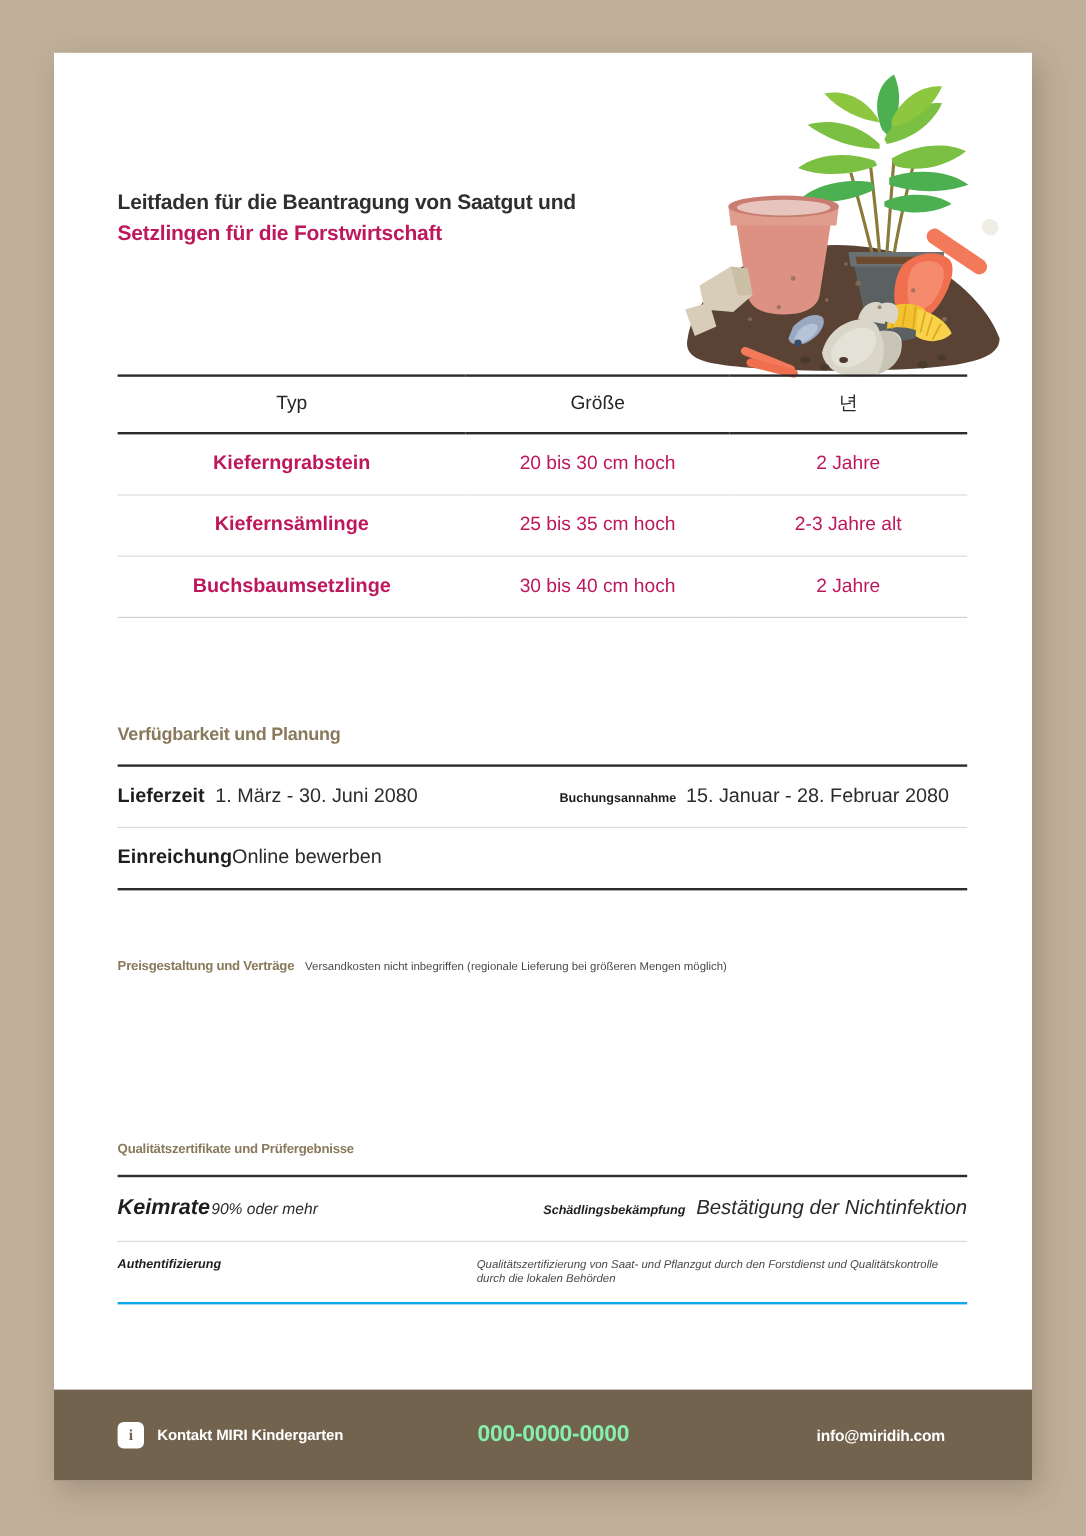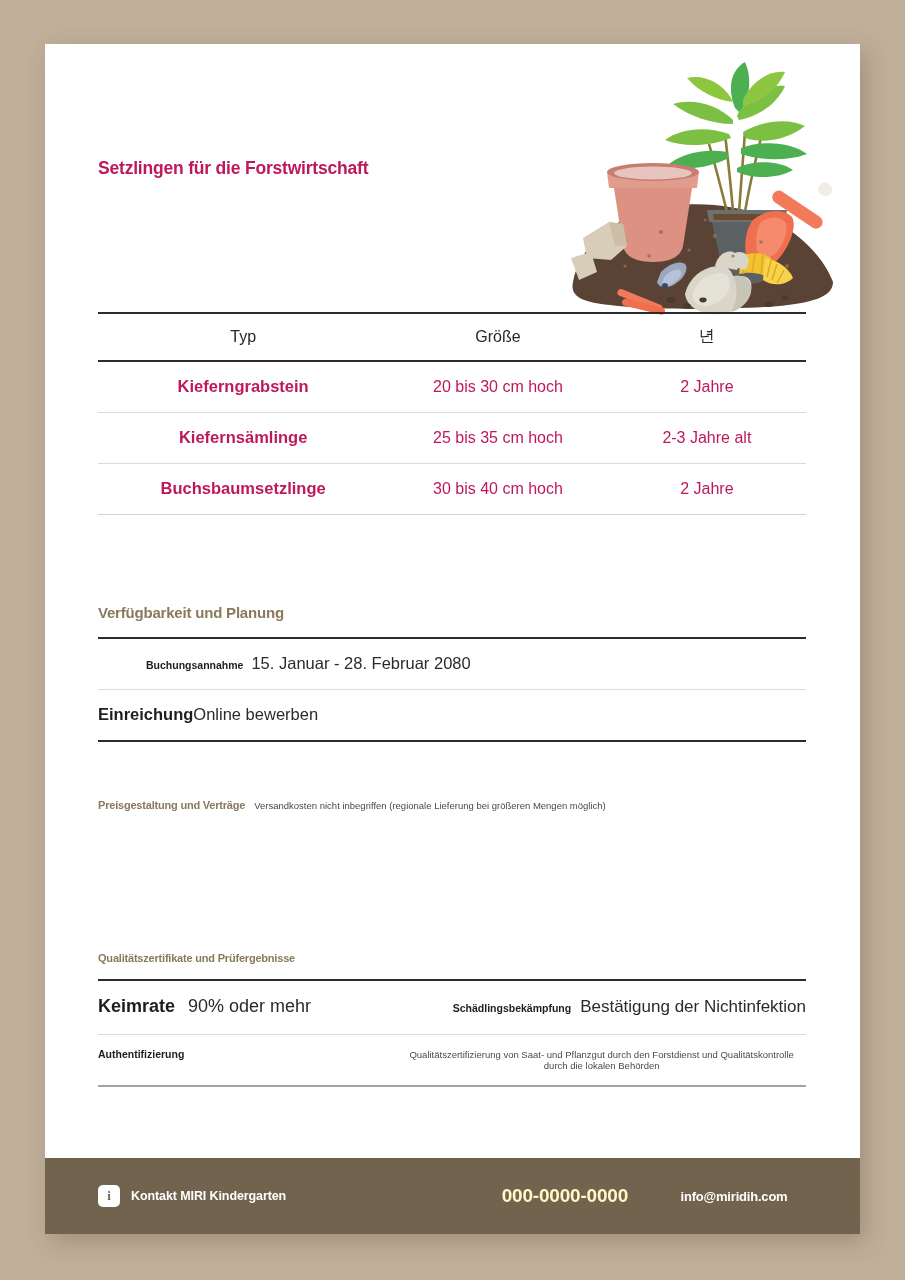--- a/index.html
+++ b/index.html
@@ -75,72 +75,72 @@
   
   .sec2 { position:absolute; left:53px; top:560px; width:708px; }
   .sec2 .sec-h { margin-bottom:16px; }
   .sec2 .dl { border-top:2px solid #2b2b2b; border-bottom:2px solid #2b2b2b; }
   .sec2 .drow { padding:15px 0 16px; }
   .sec2 .lbl { font-size:16.5px; }
   .sec2 .val { font-size:16.5px; }
   .sec2 .lbl2 { font-size:10.5px; font-weight:bold; color:#1e1e1e; white-space:nowrap; }
   .sec2 .pair-a { display:flex; align-items:baseline; width:52%; }
   .sec2 .pair-a .val { margin-left:9px; }
-  .sec2 .pair-b { display:flex; align-items:baseline; flex:1;margin-left:48px; }
+  .sec2 .pair-b { display:flex; align-items:baseline; flex:1; }
   .sec2 .pair-b .val { margin-left:8px; }
 
   
   .sec3 { position:absolute; left:53px; top:755px; width:708px; }
   .sec3 .head { display:flex; align-items:baseline; margin-bottom:14px; }
   .sec3 .head .note { font-size:9.5px; color:#4a4a4a; margin-left:9px; }
   .sec3 .dl { border-top:2px solid #2b2b2b; border-bottom:2px solid #2b2b2b; }
   .sec3 .drow { padding:13px 0 14px; }
   .sec3 .pair-a { display:flex; align-items:baseline; width:52%; }
   .sec3 .pair-a .lbl { font-size:12.5px; }
   .sec3 .pair-a .val { font-size:13.5px; margin-left:10px; }
   .sec3 .pair-b { display:flex; align-items:baseline; flex:1; }
   .sec3 .pair-b .lbl { font-size:18px; }
   .sec3 .pair-b .val { font-size:9.5px; color:#4a4a4a; }
 
   
   .sec4 { position:absolute; left:53px; top:908px; width:708px; }
   .sec4 .sec-h { margin-bottom:15px; }
-  .sec4 .dl { border-top:2px solid #2b2b2b; border-bottom:2px solid #a3a3a3; }
+  .sec4 .dl { border-top:2px solid #2b2b2b; border-bottom:2px solid #0ea5e9;font-style:italic; }
   .sec4 .r1 { padding:15px 0 17px; }
   .sec4 .r2 { padding:13px 0 14px; }
   .sec4 .pair-a { display:flex; align-items:baseline; width:52%; }
   .sec4 .pair-a .lbl { font-size:18px; }
-  .sec4 .pair-a .val { font-size:18px; margin-left:13px; }
+  .sec4 .pair-a .val { font-size:13px; margin-left:1px; }
   .sec4 .pair-b { display:flex; align-items:baseline; flex:1; white-space:nowrap; }
   .sec4 .pair-b .lbl { font-size:10.5px;margin-left:44px; }
   .sec4 .pair-b .val { font-size:17px; margin-left:9px; }
   .sec4 .r2 .lbl { font-size:10.5px; width:52%; }
-  .sec4 .r2 .val { font-size:9.5px; color:#4a4a4a;text-align:center; }
+  .sec4 .r2 .val { font-size:9.5px; color:#4a4a4a; }
 
   
   .footer {
     position:absolute; left:0; bottom:0;
     width:100%; height:76px;
     background:#72634f;
     display:flex; align-items:center;
   }
   .f-contact { display:flex; align-items:center; margin-left:53px; width:300px; }
   .info-icon {
     width:22px; height:22px; border-radius:5px; background:#ffffff;
     display:flex; align-items:center; justify-content:center;
     font-size:13px; font-weight:bold; color:#72634f;
     font-family:"Liberation Serif", serif; flex:none;
   }
   .f-contact .txt {
     color:#ffffff; font-size:12.5px; font-weight:bold;
     margin-left:11px; letter-spacing:-0.1px;
   }
   .f-phone {
-    color:#fef9c3; font-size:19px; font-weight:bold;
-    width:230px; text-align:right; letter-spacing:-0.2px;
+    color:#86efac; font-size:19px; font-weight:bold;
+    width:230px; text-align:left; letter-spacing:-0.2px;
   }
   .f-mail {
     color:#ffffff; font-size:13px; font-weight:bold;
     flex:1; text-align:center; letter-spacing:-0.2px; padding-right:20px;
   }
 </style>
 </head>
 <body>
 
 <div class="page">
@@ -248,20 +248,21 @@
         <ellipse cx="106" cy="240" rx="4.5" ry="3"></ellipse>
         <ellipse cx="122" cy="246" rx="4" ry="2.6"></ellipse>
         <ellipse cx="138" cy="240" rx="3.6" ry="2.4"></ellipse>
         <ellipse cx="204" cy="244" rx="4.4" ry="3"></ellipse>
         <ellipse cx="220" cy="238" rx="3.6" ry="2.4"></ellipse>
       </g>
     </svg>
   </div>
 
   <div class="title-block">
+    <div class="title-l1">Leitfaden für die Beantragung von Saatgut und</div>
     <div class="title-l2">Setzlingen für die Forstwirtschaft</div>
   </div>
 
   <div class="sec1">
 
     <table class="t1">
       <colgroup>
           <col class="c1">
           <col class="c2">
           <col class="c3">
@@ -291,20 +292,24 @@
         </tr>
       </tbody>
     </table>
   </div>
 
   <div class="sec2">
     <div class="sec-h mid">Verfügbarkeit und Planung</div>
 
     <div class="dl">
       <div class="drow">
+        <div class="pair-a">
+          <span class="lbl">Lieferzeit</span>
+          <span class="val">1. März - 30. Juni 2080</span>
+        </div>
         <div class="pair-b">
           <span class="lbl2">Buchungsannahme</span>
           <span class="val">15. Januar - 28. Februar 2080</span>
         </div>
       </div>
       <div class="drow">
         <span class="lbl">Einreichung</span>
         <span class="val">Online bewerben</span>
       </div>
     </div>

